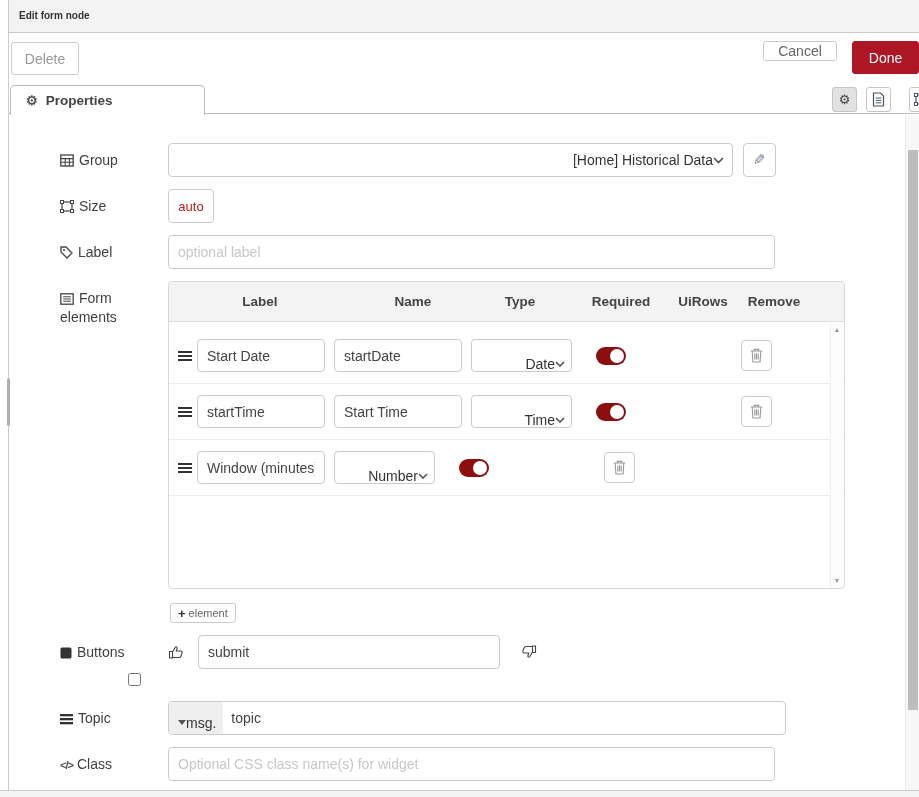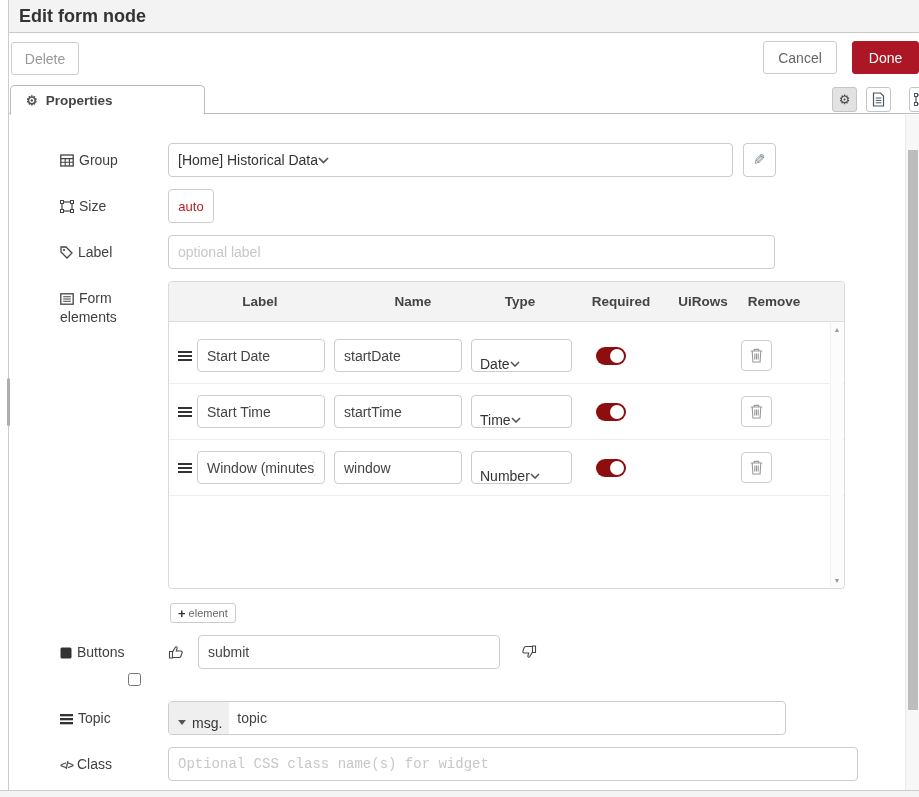--- a/index.html
+++ b/index.html
@@ -9,28 +9,28 @@
     font-size:14px; color:#333; background:#fff; position:relative;
   }
   
   .left-gutter-line { position:absolute; left:8px; top:0; bottom:7px; width:1px; background:#ccc; z-index:1; }
   .left-grip { position:absolute; left:7px; top:378px; width:3px; height:48px; background:#aeaeae; border-radius:2px; z-index:2; }
   .dialog { position:absolute; left:9px; top:0; right:0; bottom:0; }
   .bottom-strip { position:absolute; left:0; right:0; bottom:0; height:7px; background:#f4f4f4; border-top:1px solid #ccc; z-index:6; }
 
   
   .hdr { height:33px; background:#f3f3f3; border-bottom:1px solid #c9c9c9;
-         line-height:32px; padding-left:10px; font-weight:bold; font-size:18px; color:#333; }
+         line-height:32px; padding-left:10px; font-weight:bold; font-size:10px; color:#333; }
 
   
   .toolbar { height:51px; position:relative; background:#fff; }
   .btn { font-family:inherit; font-size:14px; border-radius:3px; cursor:pointer; }
   .btn-delete { position:absolute; left:2px; top:9px; width:68px; height:33px;
                 background:#fff; border:1px solid #ccc; color:#999; }
-  .btn-cancel { position:absolute; right:82px; top:8px; width:74px; height:33px;
+  .btn-cancel { position:absolute; right:82px; top:8px; width:74px; height:20px;
                 background:#fff; border:1px solid #ccc; color:#666; }
   .btn-done   { position:absolute; right:0; top:8px; width:67px; height:33px;
                 background:#AD1625; border:1px solid #AD1625; color:#fff; }
 
   
   .tabbar { height:30px; position:relative; border-bottom:1px solid #bbb; background:#fff; }
   .tab { position:absolute; left:1px; top:1px; width:195px; height:30px; background:#fff;
          border:1px solid #bbb; border-bottom:1px solid #fff; border-radius:5px 5px 0 0;
          display:flex; align-items:center; gap:8px; padding-left:15px;
          font-weight:bold; font-size:13.5px; color:#444; z-index:3; cursor:default; }
@@ -46,21 +46,21 @@
   .content { position:absolute; top:114px; left:0; right:14px; bottom:7px;
              padding:29px 0 0 11px; overflow:hidden; background:#fff; }
   .row { display:flex; align-items:flex-start; margin-bottom:12px; }
   .row-label { width:108px; flex:none; padding-top:8px; font-size:14px; color:#3f3f3f; line-height:1.35;margin-left:40px; }
   .row-label .licon { display:inline-block; vertical-align:-2px; margin-right:5px; }
 
   .ninput { height:34px; border:1px solid #ccc; border-radius:4px; padding:0 9px;
             font-size:14px; color:#444; font-family:inherit; background:#fff; }
   .ninput::placeholder { color:#c7c7c7; }
 
-  .sel { display:flex; align-items:center; justify-content:flex-start; height:34px;
+  .sel { display:flex; align-items:center; justify-content:flex-end; height:34px;
          border:1px solid #ccc; border-radius:4px; background:#fff; padding:0 8px 0 9px;
          font-size:14px; color:#333; cursor:pointer; }
 
   .btn-pencil { width:33px; height:34px; margin-left:10px; border:1px solid #ccc; border-radius:4px;
                 background:#fff; cursor:pointer; color:#7b8591; font-size:15px; }
   .btn-pencil span { display:inline-block; transform:scaleX(-1); }
   .btn-auto { width:46px; height:34px; border:1px solid #ccc; border-radius:4px; background:#fff;
               color:#b91c1c; font-size:13px; cursor:pointer; font-family:inherit; }
 
   
@@ -98,21 +98,21 @@
   .in-submit { width:302px; margin-left:14px; }
   .in-cancel { width:302px; margin-left:2px; }
   .gap-thumb { margin-left:21px; }
 
   .chk-row { margin:2px 0 14px 108px; display:flex; align-items:center; gap:6px; height:16px; }
   .chk-row input { width:13px; height:13px; cursor:pointer; }
   .chk-row label { font-size:14px; color:#333; cursor:pointer; }
 
   .typed { display:flex; width:618px; height:34px; border:1px solid #ccc; border-radius:4px;
            overflow:hidden; background:#fff; }
-  .typed-btn { background:#efefef; display:flex; align-items:center; gap:6px; padding:9px 7px 0 9px;
+  .typed-btn { background:#efefef; display:flex; align-items:center; padding:9px 7px 0 9px;
                font-size:14px; color:#333; cursor:pointer; }
   .caret-down { width:0; height:0; border-left:4px solid transparent; border-right:4px solid transparent;
                 border-top:5px solid #555; }
   .typed-val { display:flex; align-items:center; padding-left:8px; font-size:14px; color:#444; flex:1; }
 
   .code-glyph { font-size:11px; font-weight:bold; color:#555; letter-spacing:-1px; margin-right:4px; }
 
   
   .vscroll { position:absolute; top:115px; right:0; bottom:7px; width:14px;
              background:#f7f7f7; border-left:1px solid #e9e9e9; z-index:5; }
@@ -260,22 +260,22 @@
                 </span>
               </button>
             </div>
 
             <div class="el-row">
               <span class="drag-handle">
                 <svg width="14" height="12" viewBox="0 0 14 12">
                     <path d="M0 2h14 M0 6h14 M0 10h14" stroke="#333" stroke-width="2"></path>
                   </svg>
               </span>
+              <input class="ninput cell-input" value="startTime" style="">
               <input class="ninput cell-input" value="Start Time" style="">
-              <input class="ninput cell-input" value="startTime" style="">
               <div class="sel cell-sel">
                 <span>Time</span>
                 <span>
                     <svg width="10" height="6" viewBox="0 0 10 6">
                       <path d="M1 1l4 4 4-4" fill="none" stroke="#555" stroke-width="1.6"></path>
                     </svg>
                   </span>
               </div>
               <div class="toggle"></div>
               <button class="trash-btn">
@@ -287,21 +287,20 @@
               </button>
             </div>
 
             <div class="el-row">
               <span class="drag-handle">
                 <svg width="14" height="12" viewBox="0 0 14 12">
                     <path d="M0 2h14 M0 6h14 M0 10h14" stroke="#333" stroke-width="2"></path>
                   </svg>
               </span>
               <input class="ninput cell-input" value="Window (minutes)" style="">
-              <input class="ninput cell-input" value="window" style="">
               <div class="sel cell-sel">
                 <span>Number</span>
                 <span>
                     <svg width="10" height="6" viewBox="0 0 10 6">
                       <path d="M1 1l4 4 4-4" fill="none" stroke="#555" stroke-width="1.6"></path>
                     </svg>
                   </span>
               </div>
               <div class="toggle"></div>
               <button class="trash-btn">
@@ -370,21 +369,21 @@
           <span>msg.</span>
         </div>
         <div class="typed-val">topic</div>
       </div>
     </div>
 
     <div class="row">
       <div class="row-label">
         <span class="code-glyph">&lt;/&gt;</span><span>Class</span>
       </div>
-      <input class="ninput" style="width: 690px; font-family: Liberation Mono, monospace;" placeholder="Optional CSS class name(s) for widget">
+      <input class="ninput" style="width: 607px;" placeholder="Optional CSS class name(s) for widget">
     </div>
 
   </div>
 
   <div class="vscroll">
     <div class="thumb"></div>
   </div>
 </div>
 
 <div class="left-gutter-line"></div>

